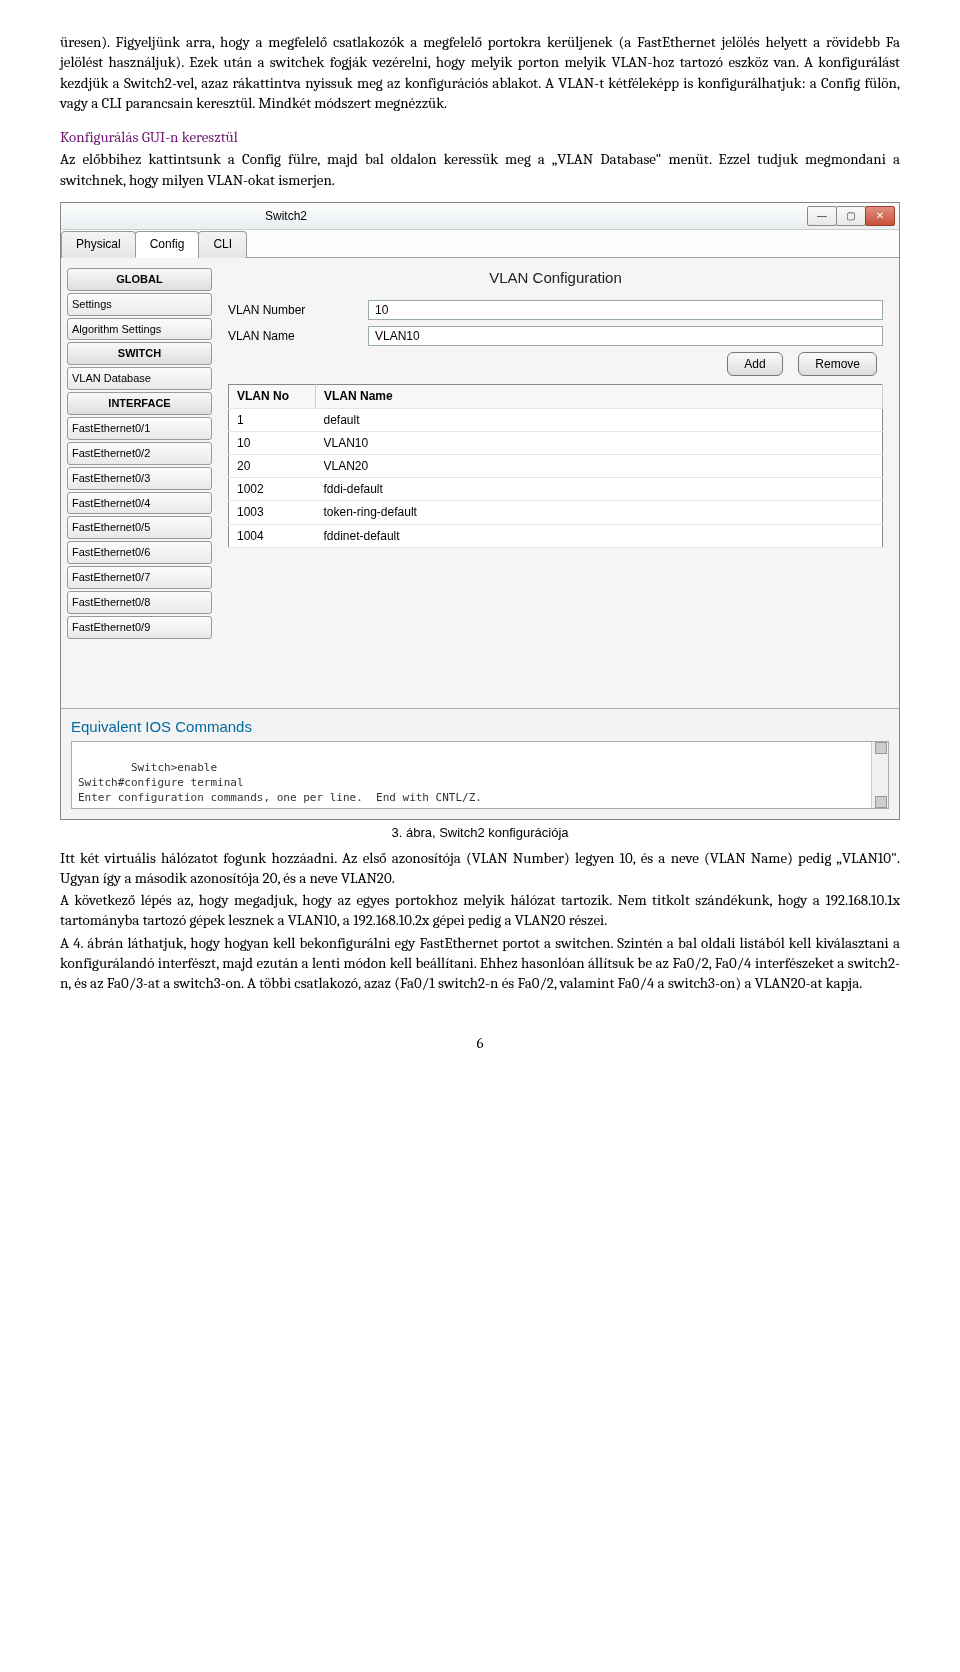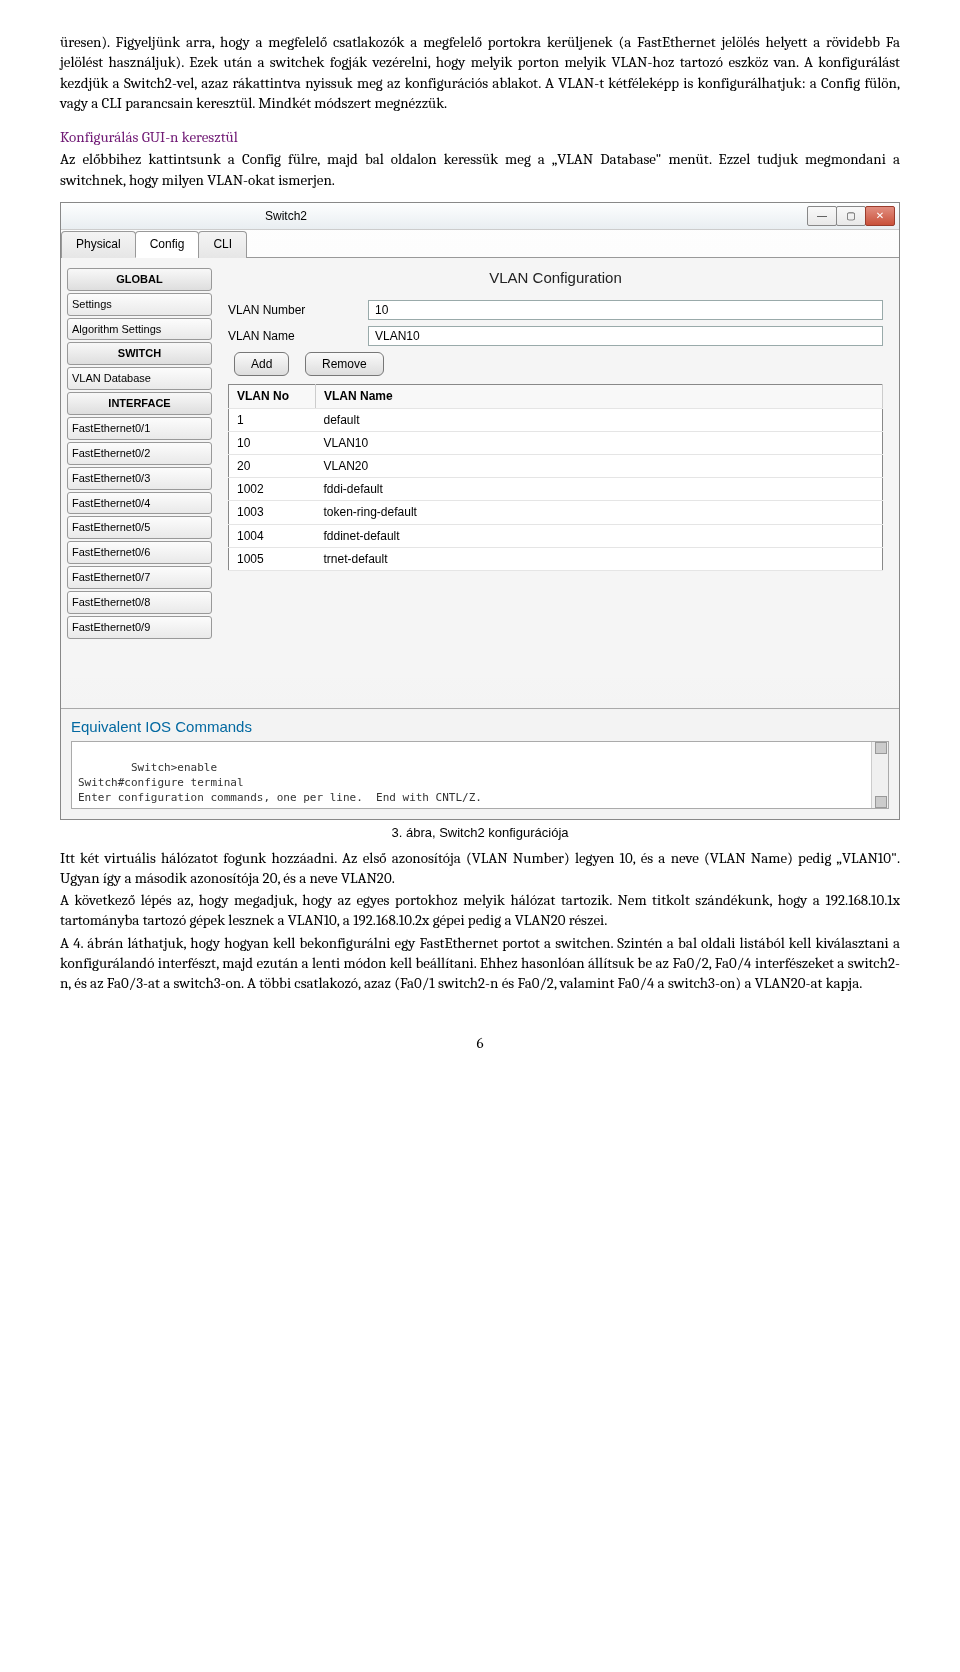--- a/index.html
+++ b/index.html
@@ -70,21 +70,21 @@
     border:1px solid #999; background:linear-gradient(#fcfcfc,#e9e9e9);
     border-radius:3px;
   }
   .main-panel { flex:1; padding:10px 16px 10px 10px; }
   .panel-title { text-align:center; font-size:15px; margin-bottom:12px; color:#222;}
   .form-row { display:flex; align-items:center; margin-bottom:6px; gap:10px;}
   .form-row label { width:130px; font-size:12px;}
   .form-row input[type=text]{
     flex:1; border:1px solid #9aa; padding:2px 6px; font-size:12px; background:#fff;
   }
-  .btn-row { text-align:left; margin:6px 0 8px 0; }
+  .btn-row { text-align:right; margin:6px 0 8px 0; }
   .btn {
     display:inline-block; border:1px solid #777; padding:3px 16px;
     background:linear-gradient(#fafafa,#ddd); border-radius:6px; margin:0 6px;
     font-size:12px;
   }
   .vlan-table {
     width:100%; border:1px solid #888; border-collapse:collapse; background:#fff;
     font-size:12px;
   }
   .vlan-table th, .vlan-table td {
@@ -204,24 +204,20 @@
                 <td>fddi-default</td>
               </tr>
             <tr>
                 <td>1003</td>
                 <td>token-ring-default</td>
               </tr>
             <tr>
                 <td>1004</td>
                 <td>fddinet-default</td>
               </tr>
-            <tr>
-                <td>1005</td>
-                <td>trnet-default</td>
-              </tr>
           </tbody>
         </table>
       </div>
     </div>
 
     <div class="ios-section">
       <div class="ios-title">Equivalent IOS Commands</div>
       <div class="ios-box">
         <span>Switch&gt;enable
 Switch#configure terminal

